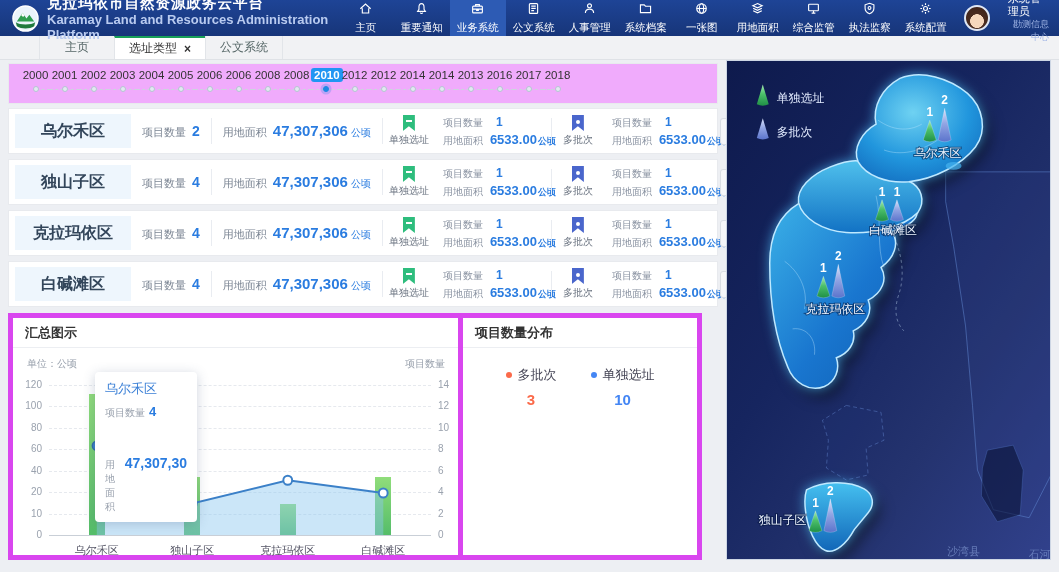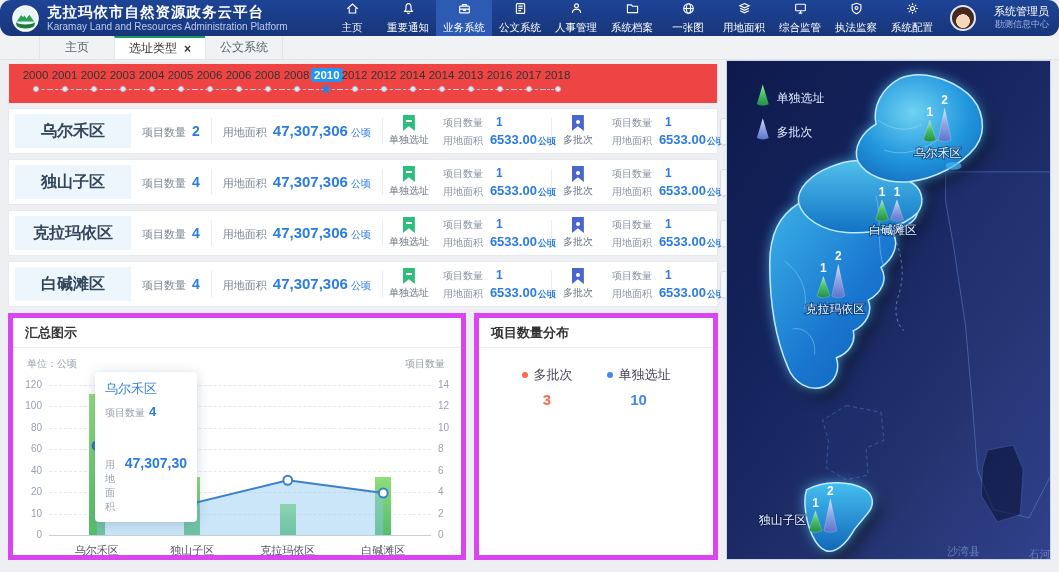--- a/index.html
+++ b/index.html
@@ -1,24 +1,24 @@
 <!DOCTYPE html>
 <html><head>
 <meta charset="utf-8">
 <style>
   * { margin:0; padding:0; box-sizing:border-box; }
   html,body { width:1059px; height:572px; overflow:hidden; background:#edeff3;
     font-family:"Liberation Sans","DejaVu Sans",sans-serif; }
 
   
   .header { height:36px; background:linear-gradient(180deg,#1e4496,#173579);
-    display:flex; align-items:center; padding:0 10px 0 12px;border-radius:11px; }
+    display:flex; align-items:center; padding:0 10px 0 12px; }
   .logo { width:27px; height:27px; margin-right:8px; flex:none; }
   .titlebox .t1 { color:#fff; font-size:14.5px; font-weight:bold; letter-spacing:1px; line-height:17px; }
-  .titlebox .t2 { color:#b9cbf0; font-size:10px; }
+  .titlebox .t2 { color:#b9cbf0; font-size:13px;font-weight:bold; }
   .nav { display:flex; margin-left:auto; height:100%; }
   .nav-item { width:56px; display:flex; flex-direction:column; align-items:center;
     justify-content:center; gap:1px; color:#fff; cursor:pointer; }
   .nav-item.active { background:#2d5bb4; }
   .nav-lb { font-size:10.5px; white-space:nowrap; }
   .nav-ic svg { width:15px; height:15px; stroke:#fff; fill:none; stroke-width:1.2; }
   .userbox { display:flex; align-items:center; margin-left:10px; gap:18px; }
   .avatar { width:26px; height:26px; border-radius:50%; flex:none;
     background:radial-gradient(circle at 50% 64%,#f6d7bc 37%,#4a2c20 40%,#3a2119 100%);
     border:2px solid #dfe7f5; }
@@ -32,21 +32,21 @@
     gap:7px; font-size:12px; color:#566; border-right:1px solid #e2e5e9; border-left:1px solid #e2e5e9;
     cursor:pointer; margin-left:-1px; }
   .tab.active { background:#fff; border-top:2px solid #18a058; color:#333; }
   .tab-x { font-weight:bold; font-size:12px; color:#333; }
 
   
   .content { position:relative; height:512px; }
 
   
   .years-card { position:absolute; left:8px; top:3px; width:710px; height:41px;
-    background:#ef4444; border:1px solid #e8eaee; padding:5px 0 0 12px; }
+    background:#f0abfc; border:1px solid #e8eaee; padding:5px 0 0 12px; }
   .years-row,.dots-row { display:flex; }
   .ycell { width:29px; text-align:center; font-size:11.5px; color:#333; cursor:pointer; }
   .ycell.sel span { background:#2196f3; color:#fff; border-radius:3px; padding:1px 3px; font-weight:bold; }
   .dots-row { margin-top:3px; }
   .dotcell { width:29px; height:10px; display:flex; justify-content:center; align-items:center;
     position:relative; cursor:pointer; }
   .dotcell::before { content:''; position:absolute; left:0; right:0; top:50%; border-top:1px dashed #ccd4de; }
   .dotcell:first-child::before { left:50%; } .dotcell:last-child::before { right:50%; }
   .dot { width:6px; height:6px; border-radius:50%; background:#e3e9f1; border:1px solid #b7c3d3;
     position:relative; z-index:1; }
@@ -81,21 +81,21 @@
   .list-btn { margin-left:auto; margin-right:4px; height:27px; padding:0 13px; background:#f5f6f8;
     border:1px solid #d9dde3; border-radius:3px; display:flex; align-items:center; gap:6px;
     font-size:12px; color:#4a5568; cursor:pointer; font-family:inherit; }
   .lb-ic { font-size:13px; color:#5a6575; }
 
   
   .panel { position:absolute; background:#fff; border:5px solid #d946ef; }
   .panel-h { height:30px; line-height:30px; padding:0 12px; font-size:13px; font-weight:bold;
     color:#333; border-bottom:1px solid #eceef2; }
   #summary-panel { left:8px; top:253px; width:458px; height:247px; }
-  #pie-panel { left:474px; top:253px; width:244px; height:247px; }
+  #pie-panel { left:458px; top:253px; width:244px; height:247px; }
 
   .axis-labels { display:flex; justify-content:space-between; padding:9px 16px 0 14px;
     font-size:10px; color:#98a0ac; }
   .plot { position:relative; margin:14px 30px 0 36px; height:150px; }
   .gridline { position:absolute; left:0; right:0; border-top:1px dashed #e6e9ee; }
   .gridline.base { border-top:1px solid #c9cfd7; }
   .tickL { position:absolute; right:calc(100% + 7px); transform:translateY(-55%);
     font-size:10px; color:#9aa2ae; }
   .tickR { position:absolute; left:calc(100% + 7px); transform:translateY(-55%);
     font-size:10px; color:#9aa2ae; }

